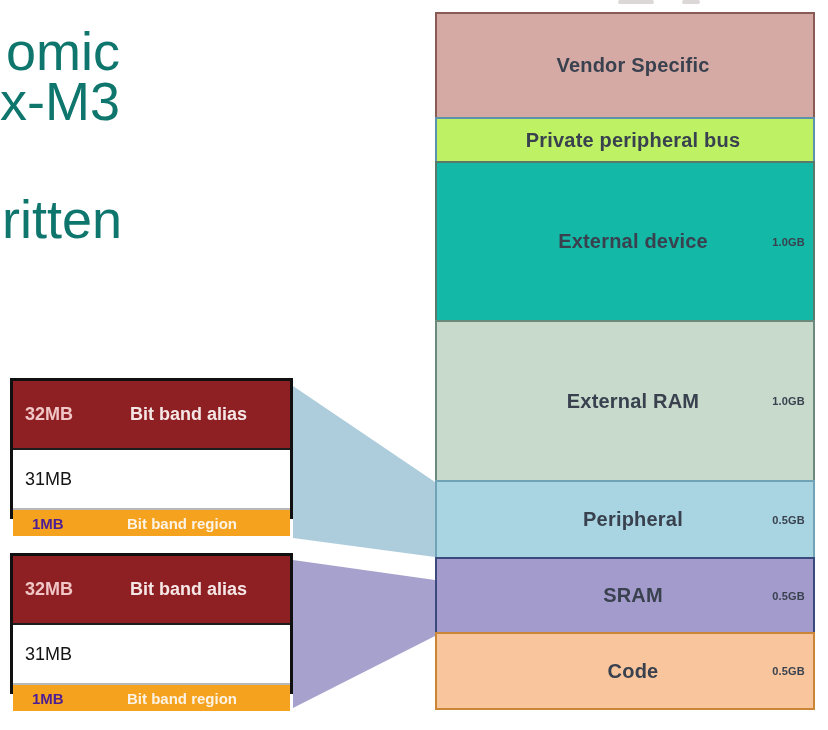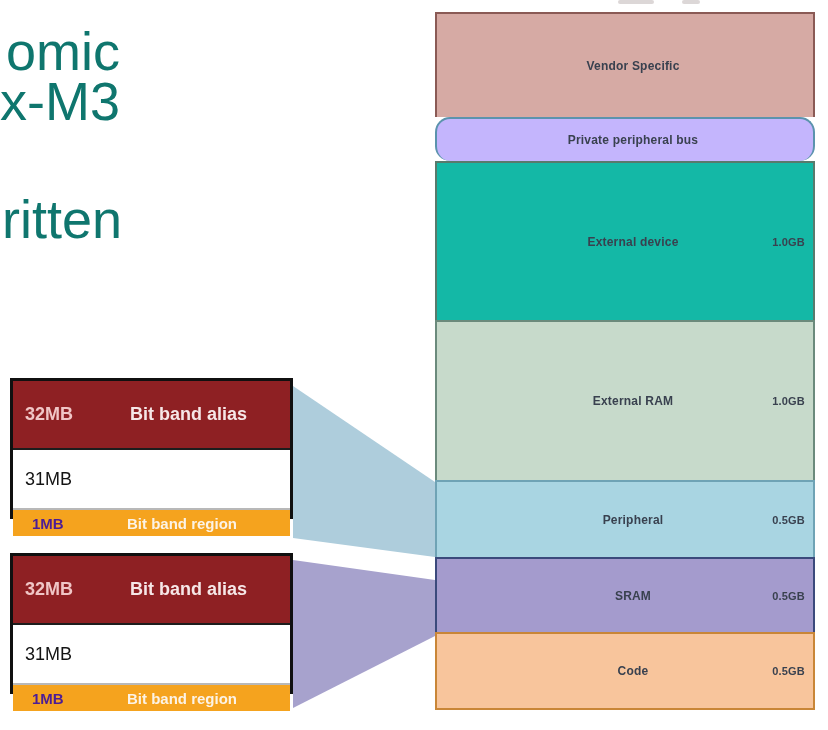--- a/index.html
+++ b/index.html
@@ -32,21 +32,21 @@
   .sec{
     position:relative;box-sizing:border-box;
     display:flex;align-items:center;justify-content:center;
     border-style:solid;border-width:2px 2px 0 2px;
   }
   .sec:last-child{border-bottom-width:2px;}
   .sec-h0{height:105px;} .sec-h1{height:44px;} .sec-h2{height:159px;}
   .sec-h3{height:160px;} .sec-h4{height:77px;} .sec-h5{height:75px;}
   .sec-h6{height:78px;}
   .sec-label{
-    font-weight:bold;font-size:12px;color:#39414f;letter-spacing:.2px;
+    font-weight:bold;font-size:20px;color:#39414f;letter-spacing:.2px;
     transform:translateX(8px);
   }
   .sec-size{
     position:absolute;right:8px;top:50%;transform:translateY(-50%);
     font-weight:bold;font-size:11px;color:#39414f;letter-spacing:.2px;
   }
 
   
   .bbox{
     position:absolute;left:10px;width:283px;height:141px;z-index:3;
@@ -82,21 +82,21 @@
     <polygon points="293,560 435,580 435,636 293,708" style="fill: rgb(167, 162, 205);"></polygon>
   </svg>
 
   <div class="memmap">
 
     <div class="sec sec-h0" style="background-color: rgb(214, 170, 164); border-color: rgb(138, 90, 85);">
       <span class="sec-label">Vendor Specific</span>
       <span class="sec-size"></span>
     </div>
 
-    <div class="sec sec-h1" style="background-color: #c4b5fd; border-color: rgb(91, 147, 173); border-radius: 15px;">
+    <div class="sec sec-h1" style="background-color: #bef264; border-color: rgb(91, 147, 173);">
       <span class="sec-label">Private peripheral bus</span>
       <span class="sec-size"></span>
     </div>
 
     <div class="sec sec-h2" style="background-color: #14b8a6; border-color: rgb(88, 122, 108);">
       <span class="sec-label">External device</span>
       <span class="sec-size">1.0GB</span>
     </div>
 
     <div class="sec sec-h3" style="background-color: rgb(199, 218, 203); border-color: rgb(107, 138, 124);">

